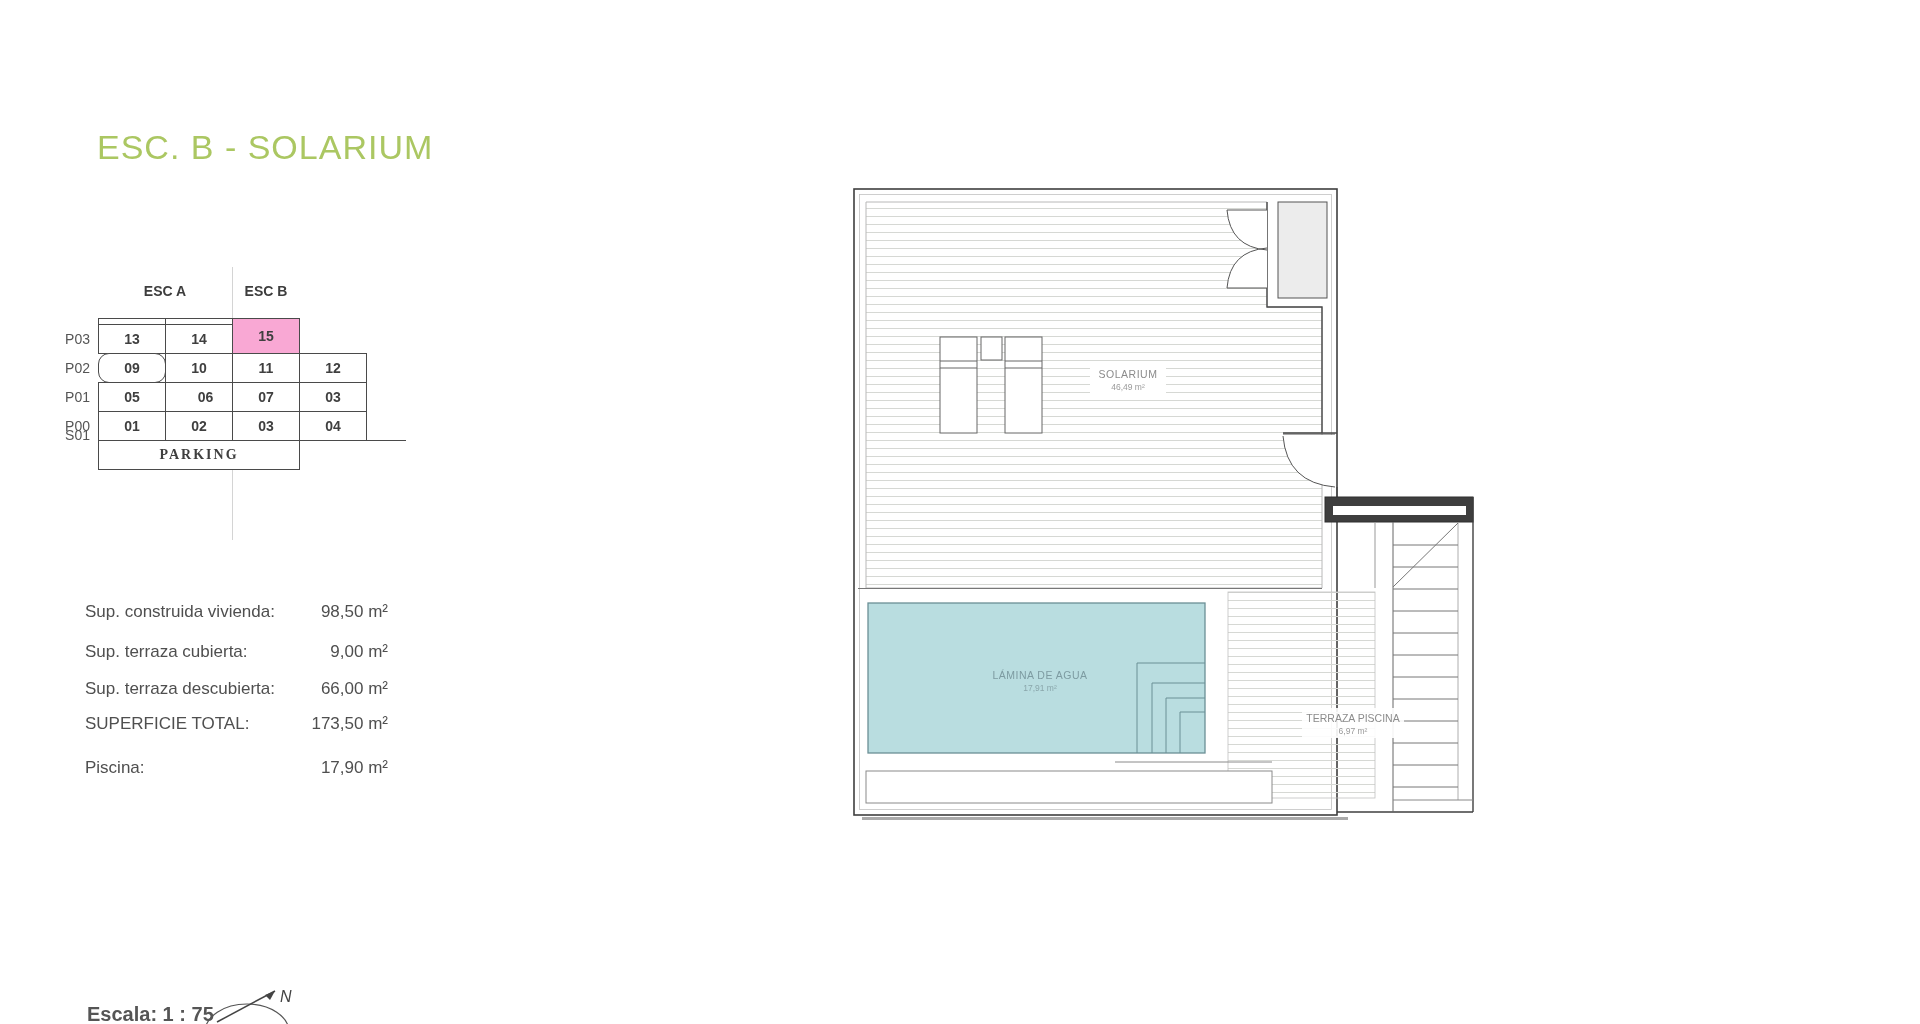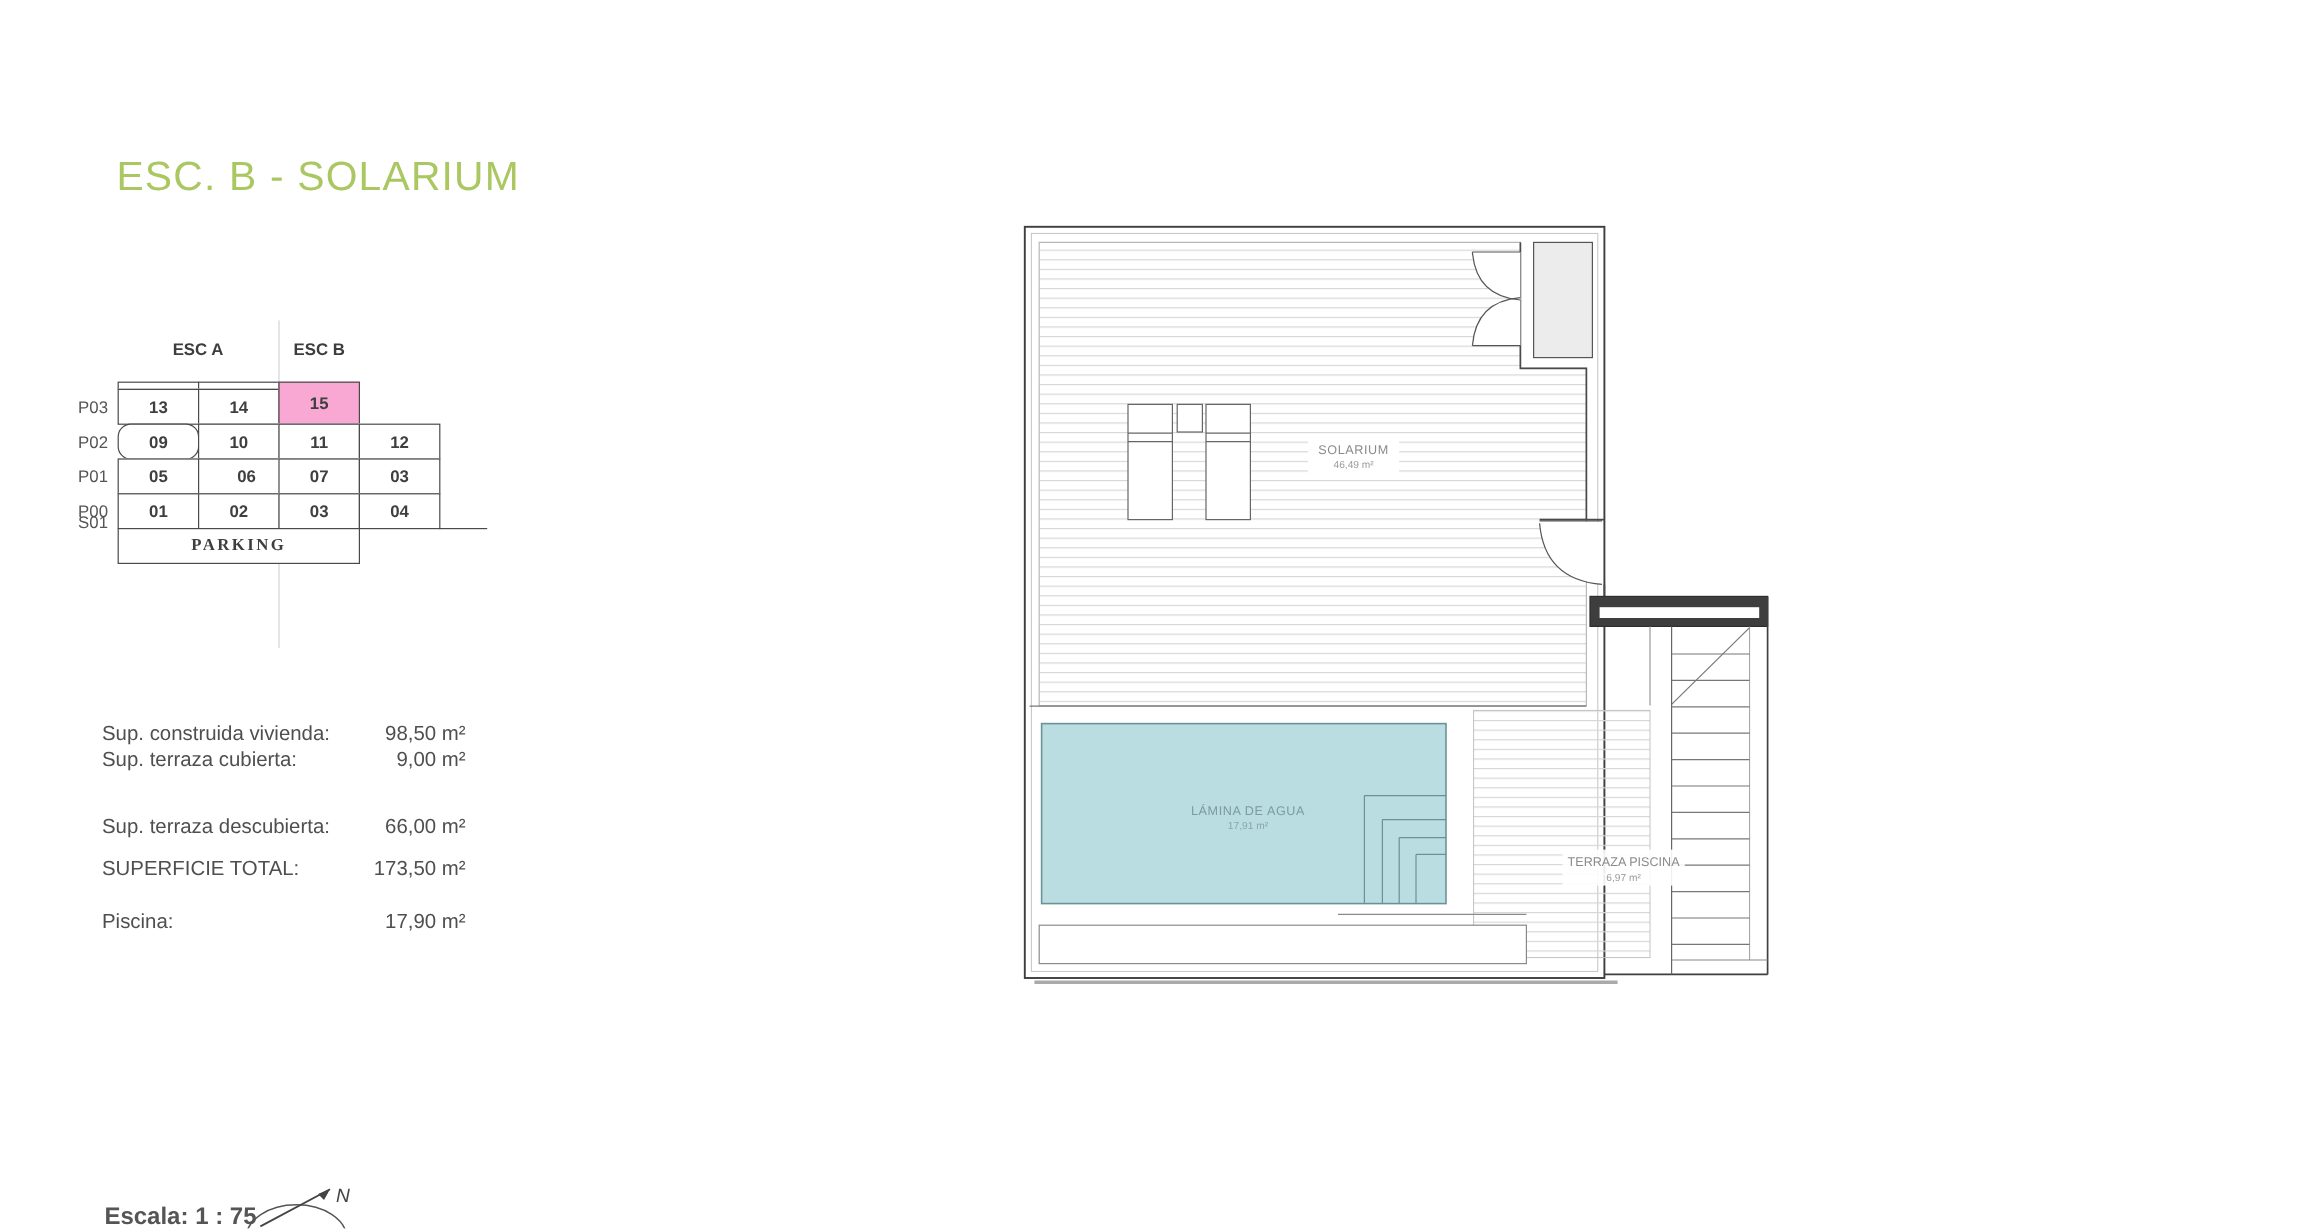--- a/index.html
+++ b/index.html
@@ -68,21 +68,21 @@
     <div class="cell" style="left:98px;top:440px;width:202px;height:30px;letter-spacing:2px;font-family:Liberation Serif, serif;">PARKING</div>
 
     <div class="extline" style="left:366px;top:440px;width:40px;"></div>
   </div>
 
   <div>
     <div class="area-row" style="top:602px;">
       <span>Sup. construida vivienda:</span>
       <span>98,50 m²</span>
     </div>
-    <div class="area-row" style="top:623px;">
+    <div class="area-row" style="top:642px;">
       <span>Sup. terraza cubierta:</span>
       <span>9,00 m²</span>
     </div>
     <div class="area-row" style="top:679px;">
       <span>Sup. terraza descubierta:</span>
       <span>66,00 m²</span>
     </div>
     <div class="area-row" style="top:714px;">
       <span>SUPERFICIE TOTAL:</span>
       <span>173,50 m²</span>

